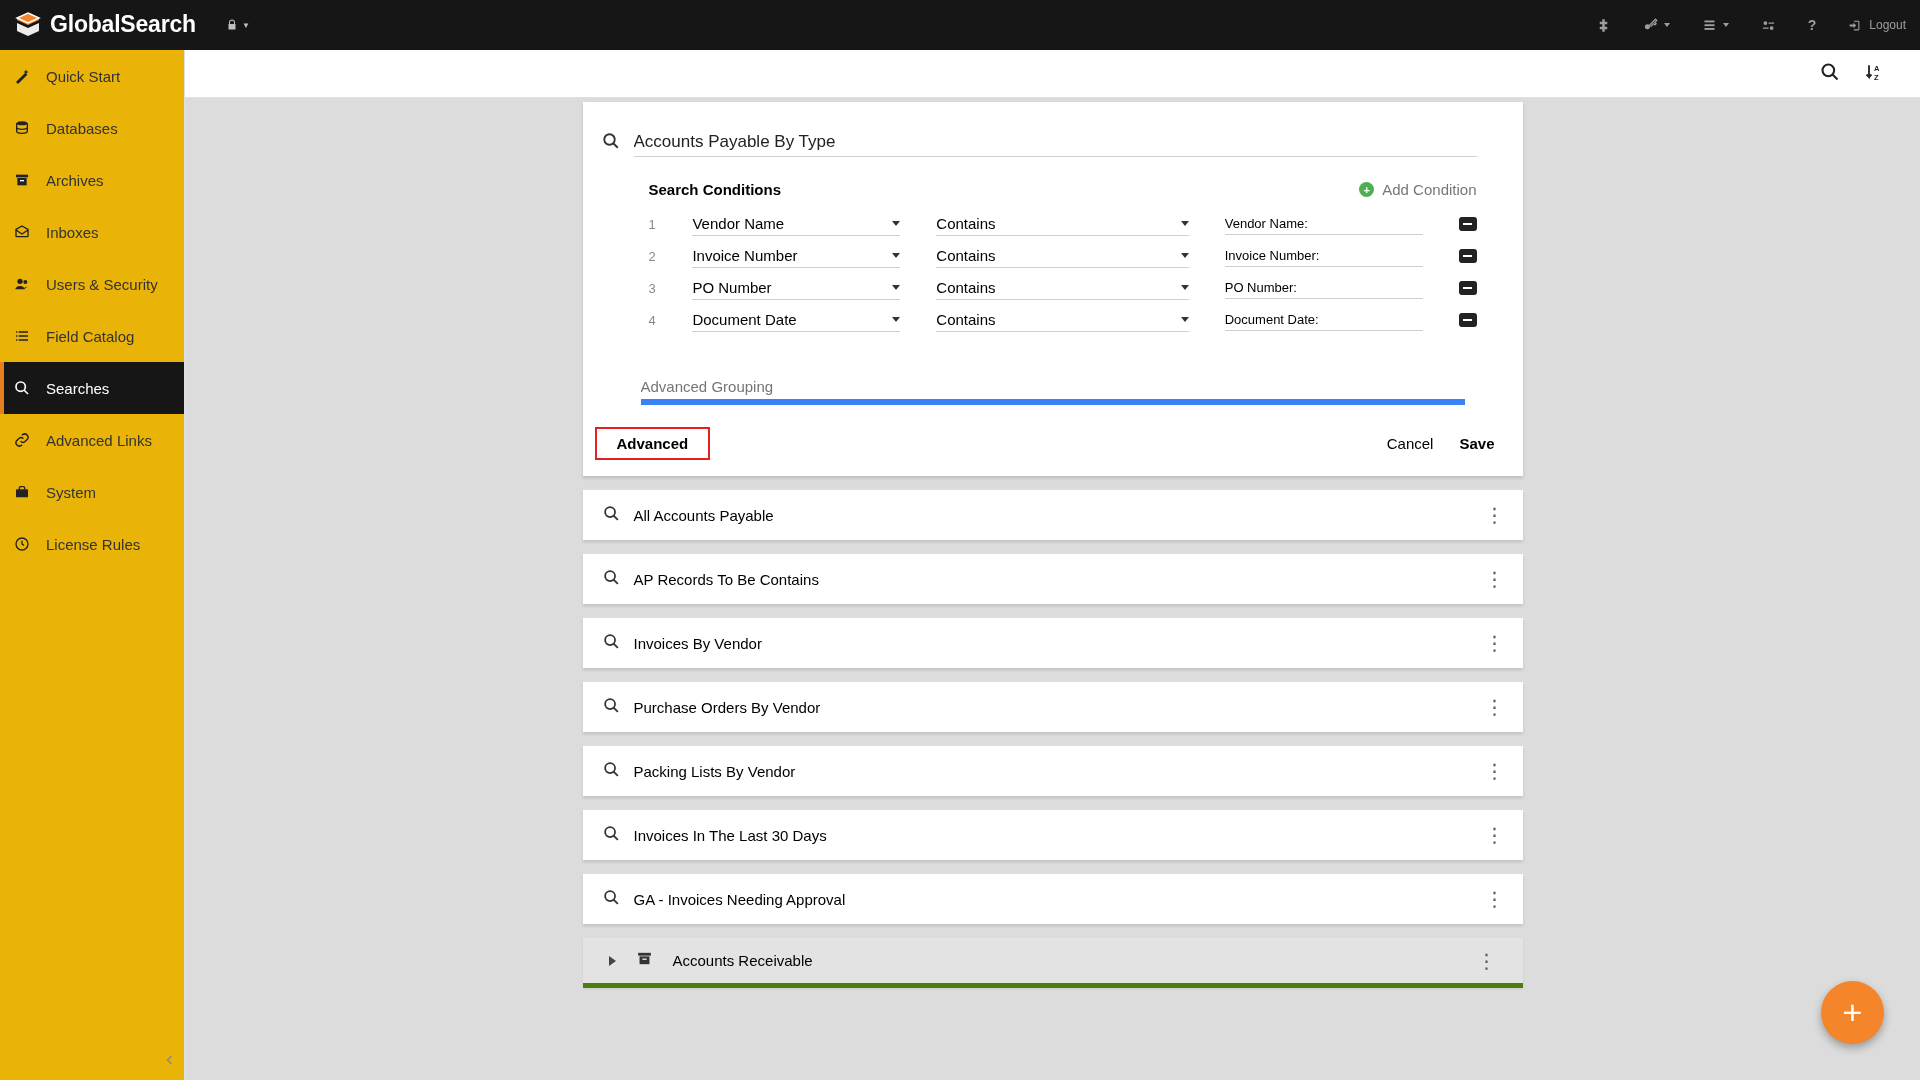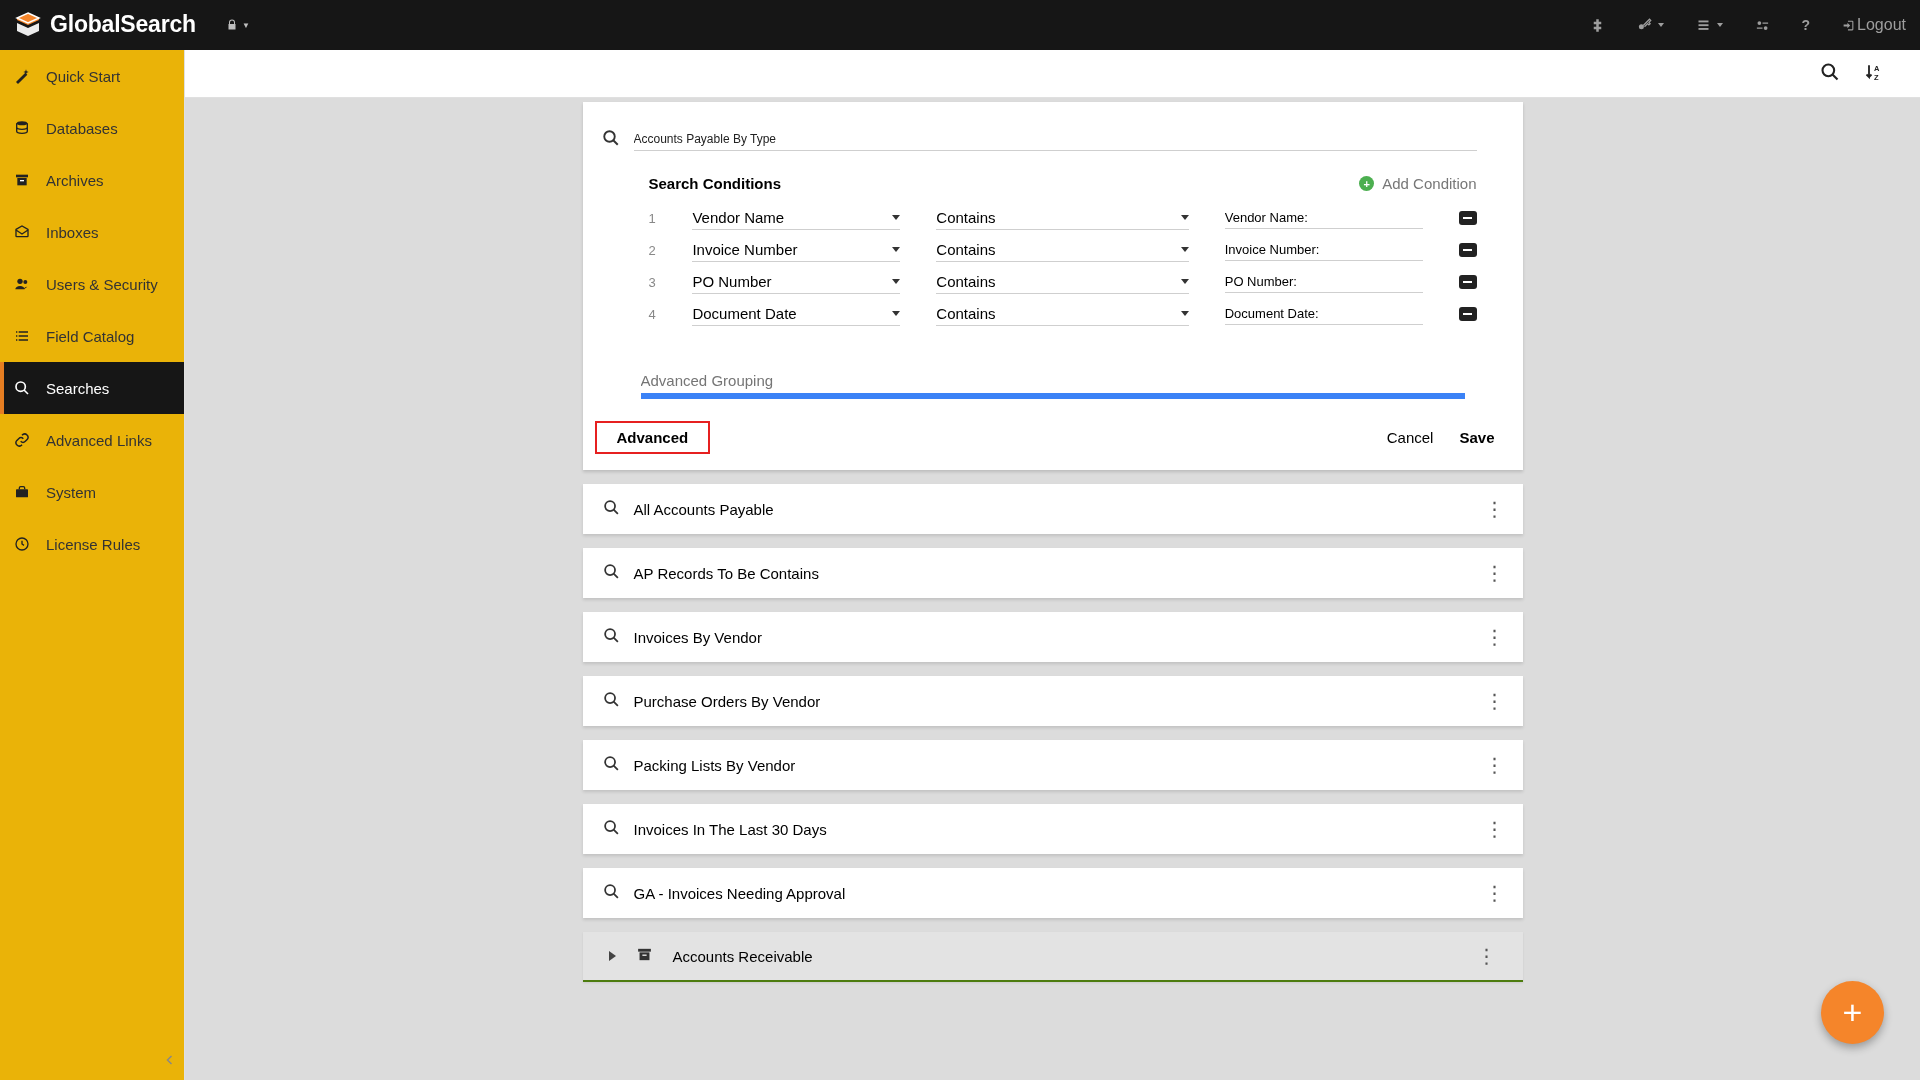--- a/index.html
+++ b/index.html
@@ -7,21 +7,21 @@
 
 
 .topbar { background: #161616; height: 50px; display: flex; align-items: center; padding: 0 14px; }
 .logo { display: flex; gap: 8px; }
 .logo-mark { width: 28px; height: 28px; display: flex; align-items: center; justify-content: center; }
 .logo-text { color: #fff; font-size: 23px; font-weight: 600; letter-spacing: -.2px; }
 .lock-area { margin-left: 30px; color: #bfbfbf; font-size: 13px; display: flex; align-items: center; gap: 4px; }
 .topbar-right { margin-left: auto; display: flex; align-items: center; gap: 32px; color: #9e9e9e; font-size: 14px; }
 .top-icon { cursor: pointer; display: flex; align-items: center; gap: 4px; }
 .top-icon.caret::after { content: ""; border-left: 3px solid transparent; border-right: 3px solid transparent; border-top: 4px solid #9e9e9e; margin-left: 2px; }
-.logout { display: flex; align-items: center; gap: 2px; font-size: 16px; }
+.logout { display: flex; align-items: center; gap: 8px; font-size: 12px; }
 
 
 .shell { display: flex; height: 1030px; }
 .sidebar { width: 185px; background: #eab308; border-right: 1px solid #e0e0e0; position: relative; }
 .nav-list { list-style: none; }
 .nav-item { display: flex; align-items: center; height: 52px; padding-left: 12px; gap: 14px; font-size: 15px; color: #333; cursor: pointer; }
 .nav-item .icon { width: 20px; display: flex; justify-content: center; color: #222; font-size: 15px; }
 .nav-item.active { background: #161616; color: #fff; border-left: 4px solid #e67e22; padding-left: 8px; }
 .nav-item.active .icon { color: #fff; }
 .collapse-chev { position: absolute; bottom: 8px; right: 8px; color: #888; cursor: pointer; }
@@ -29,21 +29,21 @@
 .main { flex: 1; background: #dcdcdc; position: relative; overflow-y: auto; }
 .toolbar { height: 48px; background: #fff; border-bottom: 1px solid #e0e0e0; display: flex; justify-content: flex-end; align-items: center; padding-right: 36px; gap: 24px; }
 .toolbar svg { cursor: pointer; }
 
 .content { width: 940px; margin: 0 auto; padding-top: 4px; }
 
 
 .panel-edit { background: #fff; box-shadow: 0 2px 3px rgba(0,0,0,.15); padding: 26px 0 0 0; }
 .title-row { display: flex; align-items: center; padding: 0 46px 0 19px; gap: 14px; }
 .title-row .search-icon { color: #444; }
-.title-input { flex: 1; border: none; border-bottom: 1px solid #cfcfcf; font-size: 12px; padding: 4px 0; color: #222; outline: none; background: transparent; }
+.title-input { flex: 1; border: none; border-bottom: 1px solid #cfcfcf; font-size: 17px; padding: 4px 0; color: #222; outline: none; background: transparent; }
 
 .conditions-block { padding: 24px 46px 0 66px; }
 .cond-head { display: flex; align-items: center; margin-bottom: 14px; }
 .cond-title { font-weight: 700; font-size: 15px; }
 .add-cond { margin-left: auto; color: #777; font-size: 15px; display: flex; align-items: center; gap: 8px; cursor: pointer; }
 .plus-circle { width: 15px; height: 15px; border-radius: 50%; background: #4caf50; display: flex; align-items: center; justify-content: center; color: #fff; font-size: 11px; font-weight: 700; }
 
 .cond-row { display: flex; align-items: center; gap: 36px; margin-bottom: 8px; }
 .cond-num { width: 8px; font-size: 13px; color: #888; }
 .cond-select { position: relative; border-bottom: 1px solid #cfcfcf; font-size: 15px; padding: 3px 0; display: flex; align-items: center; }
@@ -61,21 +61,21 @@
 .footer-actions { margin-left: auto; display: flex; gap: 26px; font-size: 15px; }
 .footer-actions .cancel { cursor: pointer; text-align: right; }
 .footer-actions .save { font-weight: 700; cursor: pointer; }
 
 
 .card { background: #fff; height: 50px; margin-top: 14px; box-shadow: 0 2px 3px rgba(0,0,0,.12); display: flex; align-items: center; padding: 0 20px; gap: 14px; cursor: pointer; }
 .card .search-icon { color: #444; }
 .card-title { font-size: 15px; }
 .card-menu { margin-left: auto; color: #555; font-size: 20px; letter-spacing: -2px; cursor: pointer; }
 
-.group-row { background: #e3e3e3; height: 50px; margin-top: 14px; box-shadow: 0 1px 2px rgba(0,0,0,.08); display: flex; align-items: center; padding: 0 26px; gap: 20px; cursor: pointer; border-bottom: 2px solid #4d7c0f; }
+.group-row { background: #e3e3e3; height: 50px; margin-top: 14px; box-shadow: 0 1px 2px rgba(0,0,0,.08); display: flex; align-items: center; padding: 0 26px; gap: 20px; cursor: pointer; border-bottom: 5px solid #4d7c0f; }
 .tri { width: 0; height: 0; border-top: 5px solid transparent; border-bottom: 5px solid transparent; border-left: 7px solid #444; }
 .arch-icon { color: #444; }
 .group-title { font-size: 15px; }
 .group-menu { margin-left: auto; color: #555; font-size: 20px; cursor: pointer; }
 
 
 .fab { position: absolute; right: 36px; bottom: 36px; width: 63px; height: 63px; border-radius: 50%; background: #f5852a; box-shadow: 0 4px 8px rgba(0,0,0,.3); display: flex; align-items: center; justify-content: center; color: #fff; font-size: 34px; cursor: pointer; }
 
 .caret-d { width: 0; height: 0; border-left: 4px solid transparent; border-right: 4px solid transparent; border-top: 5px solid #333; }
 </style>

